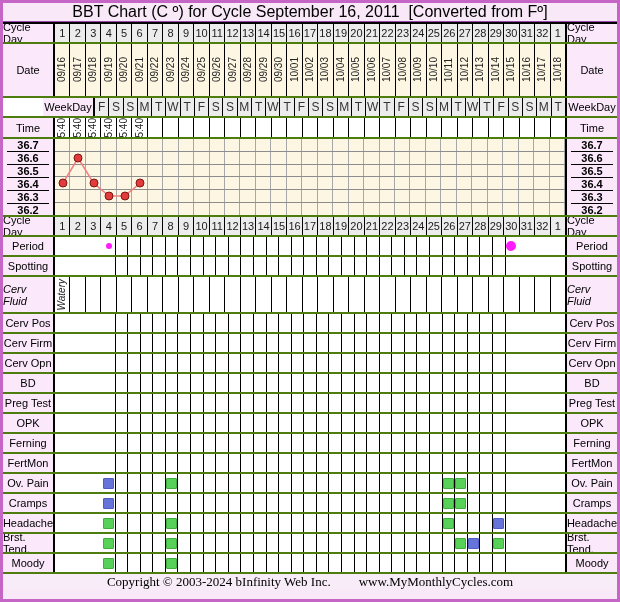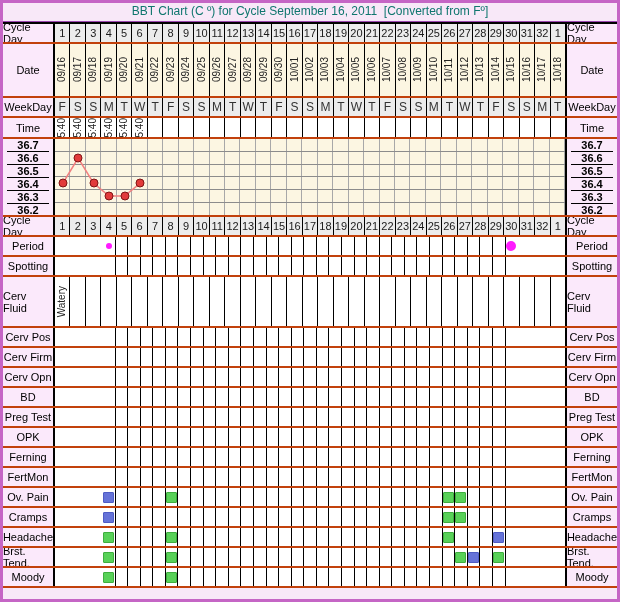--- a/index.html
+++ b/index.html
@@ -1,36 +1,36 @@
 <!DOCTYPE html>
 <html><head>
 <meta charset="utf-8">
 <style>
   html,body { margin:0; padding:0; background:#ffffff; font-family:"Liberation Sans",sans-serif; }
   .frame { width:620px; height:602px; box-sizing:border-box; border:3px solid #c565c5;
            background:#f8e8f8; overflow:hidden; }
-  .titlebar { height:18px; line-height:17px; text-align:center; font-size:12px; color:#0f766e;
+  .titlebar { height:18px; line-height:17px; text-align:center; font-size:16px; color:#000000;
               background:#f8e8f8; border-bottom:1px solid #9b46b0; white-space:pre; }
   .bbt-table { border-top:2px solid #000; background:#fff; }
-  .row { display:flex; border-bottom:2px solid #c2410c; box-sizing:border-box; }
+  .row { display:flex; border-bottom:2px solid #4d7c0f; box-sizing:border-box; }
   .lab { flex:0 0 52px; width:52px; background:#fbe9fb; display:flex; align-items:center;
          justify-content:center; font-size:11px; color:#000; border-right:2px solid #000;
          box-sizing:border-box; overflow:hidden; }
   .lab-r { border-right:none; border-left:2px solid #000; }
   .days { flex:1 1 auto; display:flex; min-width:0; }
   .c { flex:1 1 0; min-width:0; border-right:1px solid #000; box-sizing:border-box;
        display:flex; align-items:center; justify-content:center; overflow:hidden; }
   .c:last-child { border-right:none; }
   .r-cd   { height:20px; }
   .r-date { height:54px; }
-  .r-wd   { height:20px; }
+  .r-wd   { height:20px;padding-left:40px; }
   .r-time { height:21px; }
   .r-chart{ height:78px; }
   .r-data { height:20px;gap:48px; }
-  .r-cf   { height:51px; }
+  .r-cf   { height:37px;font-style:italic; }
   .hday { background:#ececec; font-size:11px; color:#1a1a1a; }
   .wcell { background:#ececec; font-size:12px; color:#333; }
   .dcell { background:#fcf6e2; }
   .tcell { background:#ffffff; }
   .vtext { writing-mode:vertical-rl; transform:rotate(180deg); font-size:10px; color:#222;
            line-height:1; white-space:nowrap; }
   
   .tlab { flex-direction:column; align-items:stretch; padding:4px; }
   .tl { flex:1 1 0; display:flex; align-items:center; justify-content:center;
         font-weight:bold; font-size:11px; color:#000; border-bottom:1px solid #000; }
@@ -1066,13 +1066,16 @@
           <div class="c "></div>
           <div class="c "></div>
           <div class="c "></div>
           <div class="c "></div>
           <div class="c "></div>
           <div class="c "></div>
         </div>
         <div class="lab lab-r">Moody</div>
       </div>
     </div>
+  <div class="footer">
+    <span>Copyright © 2003-2024 bInfinity Web Inc.</span><span>www.MyMonthlyCycles.com</span>
+  </div>
 </div>
 
 </body></html>

